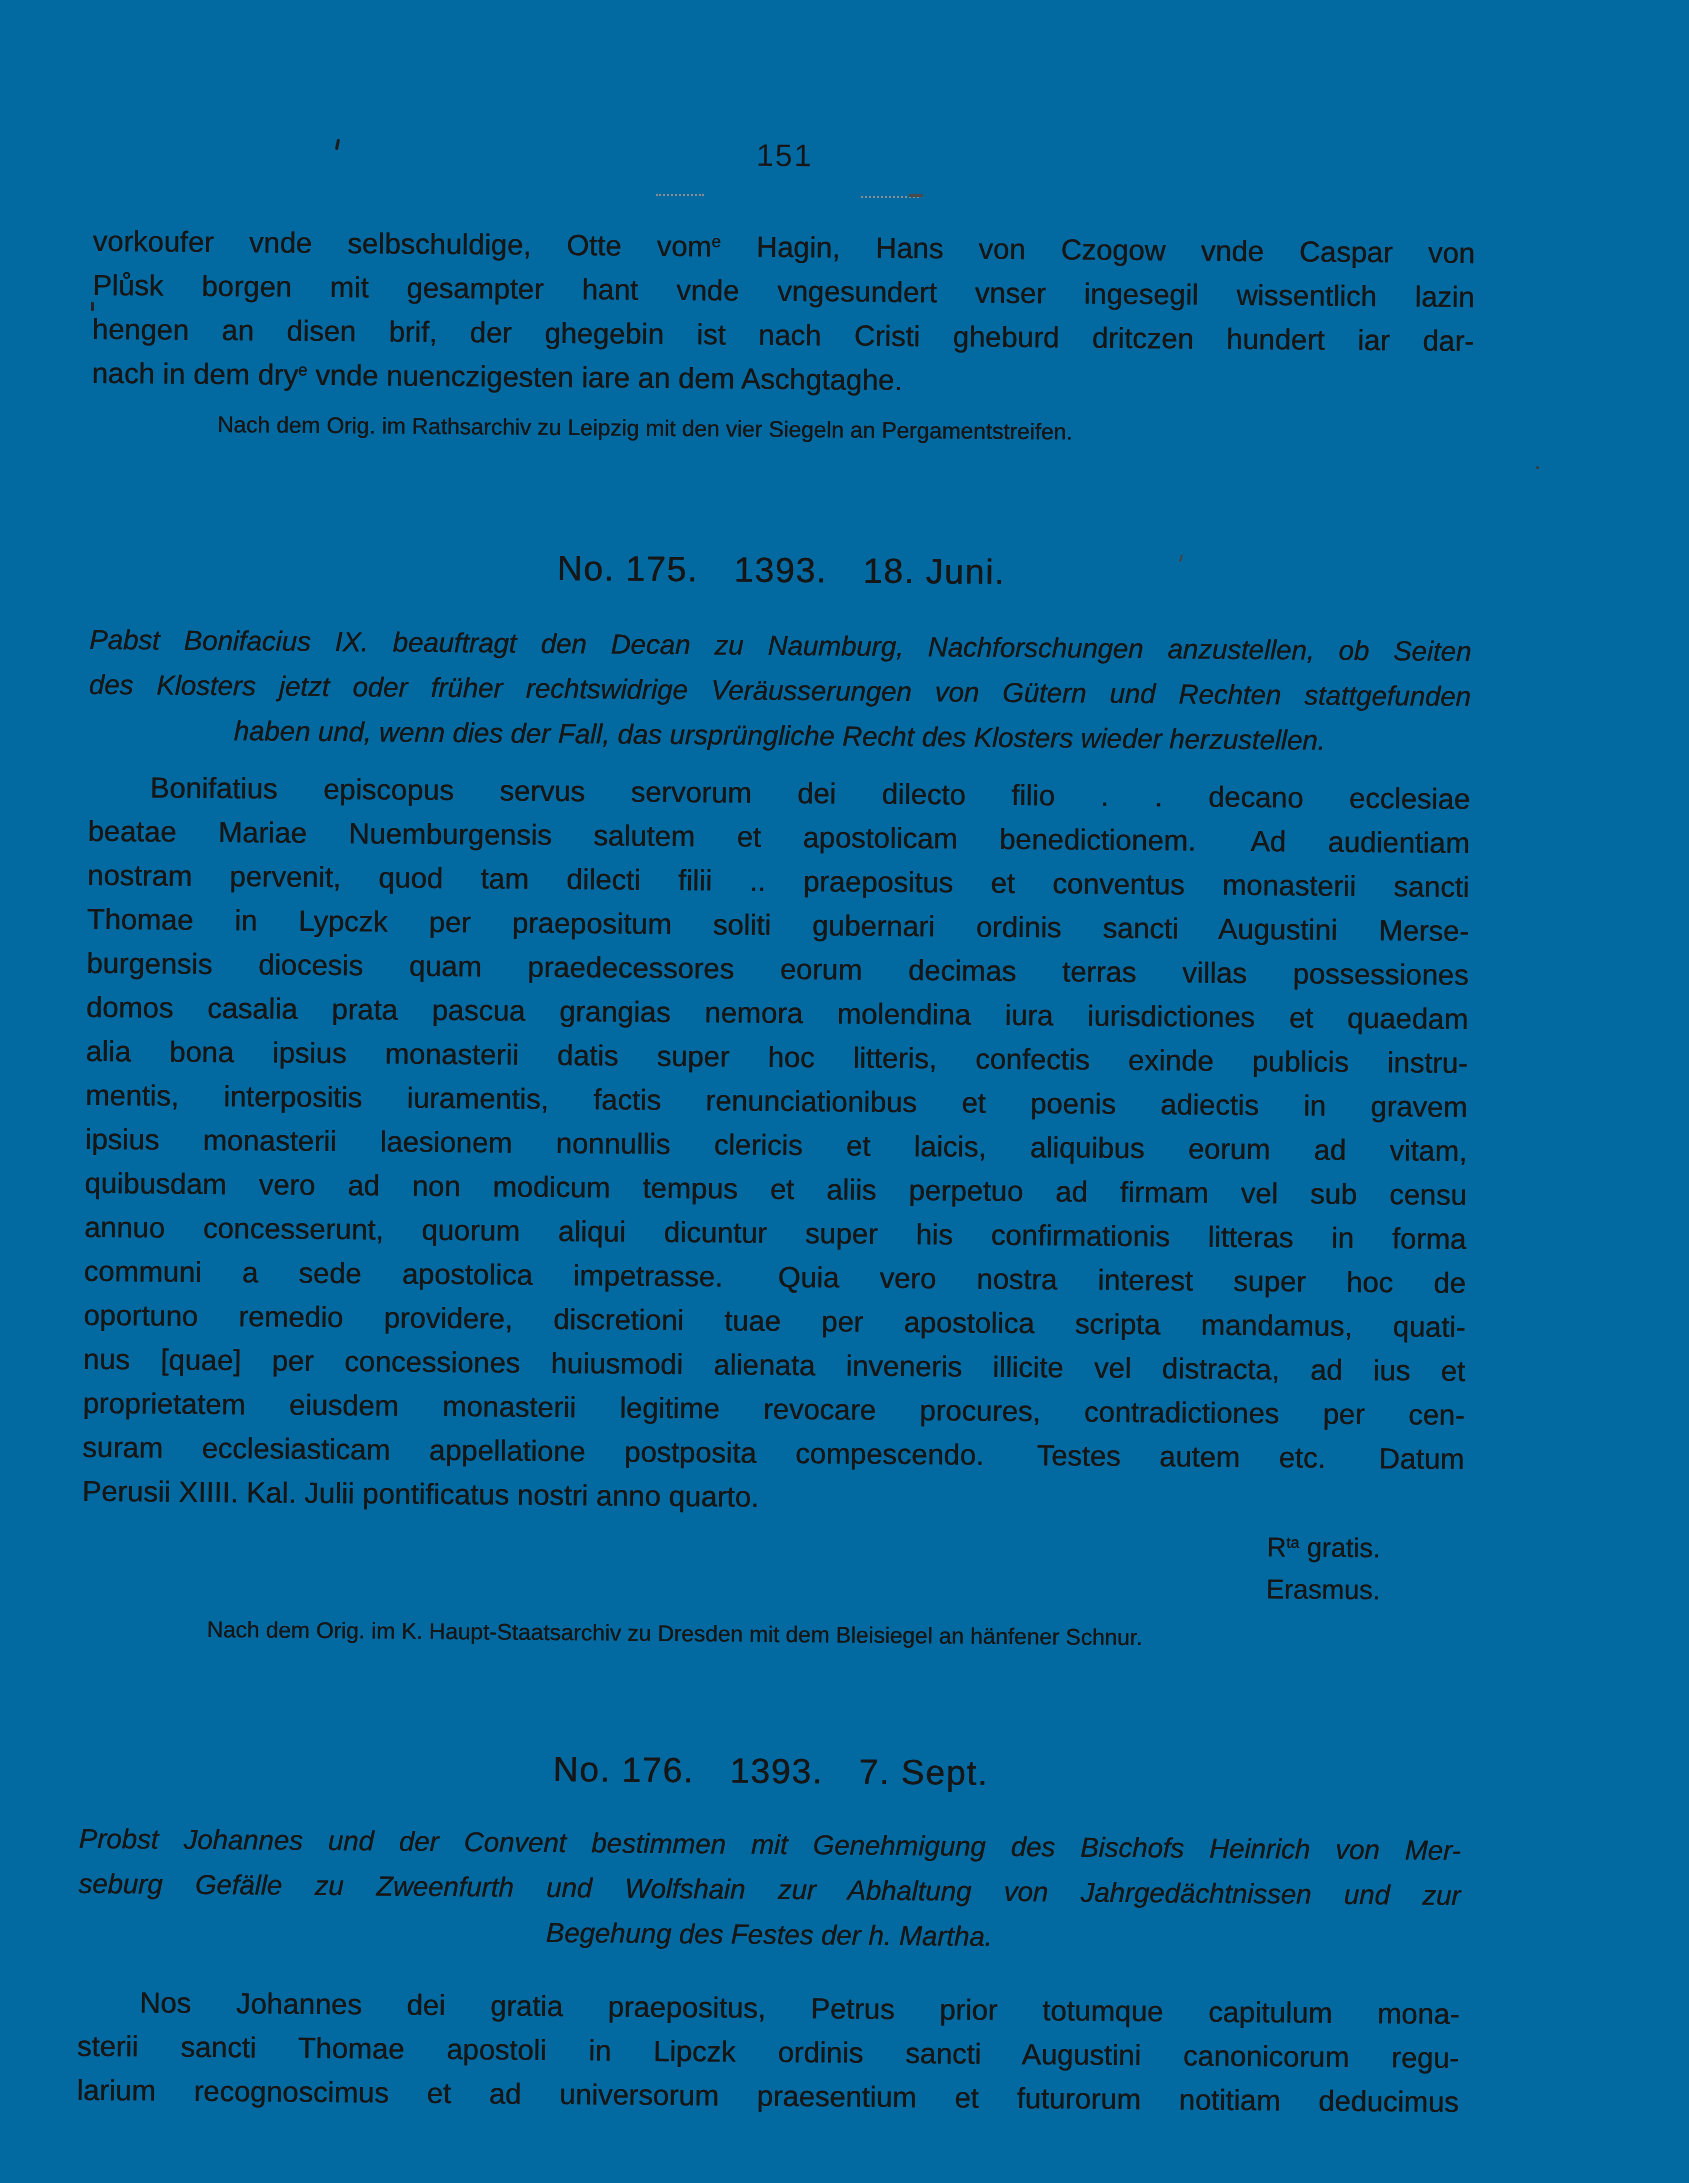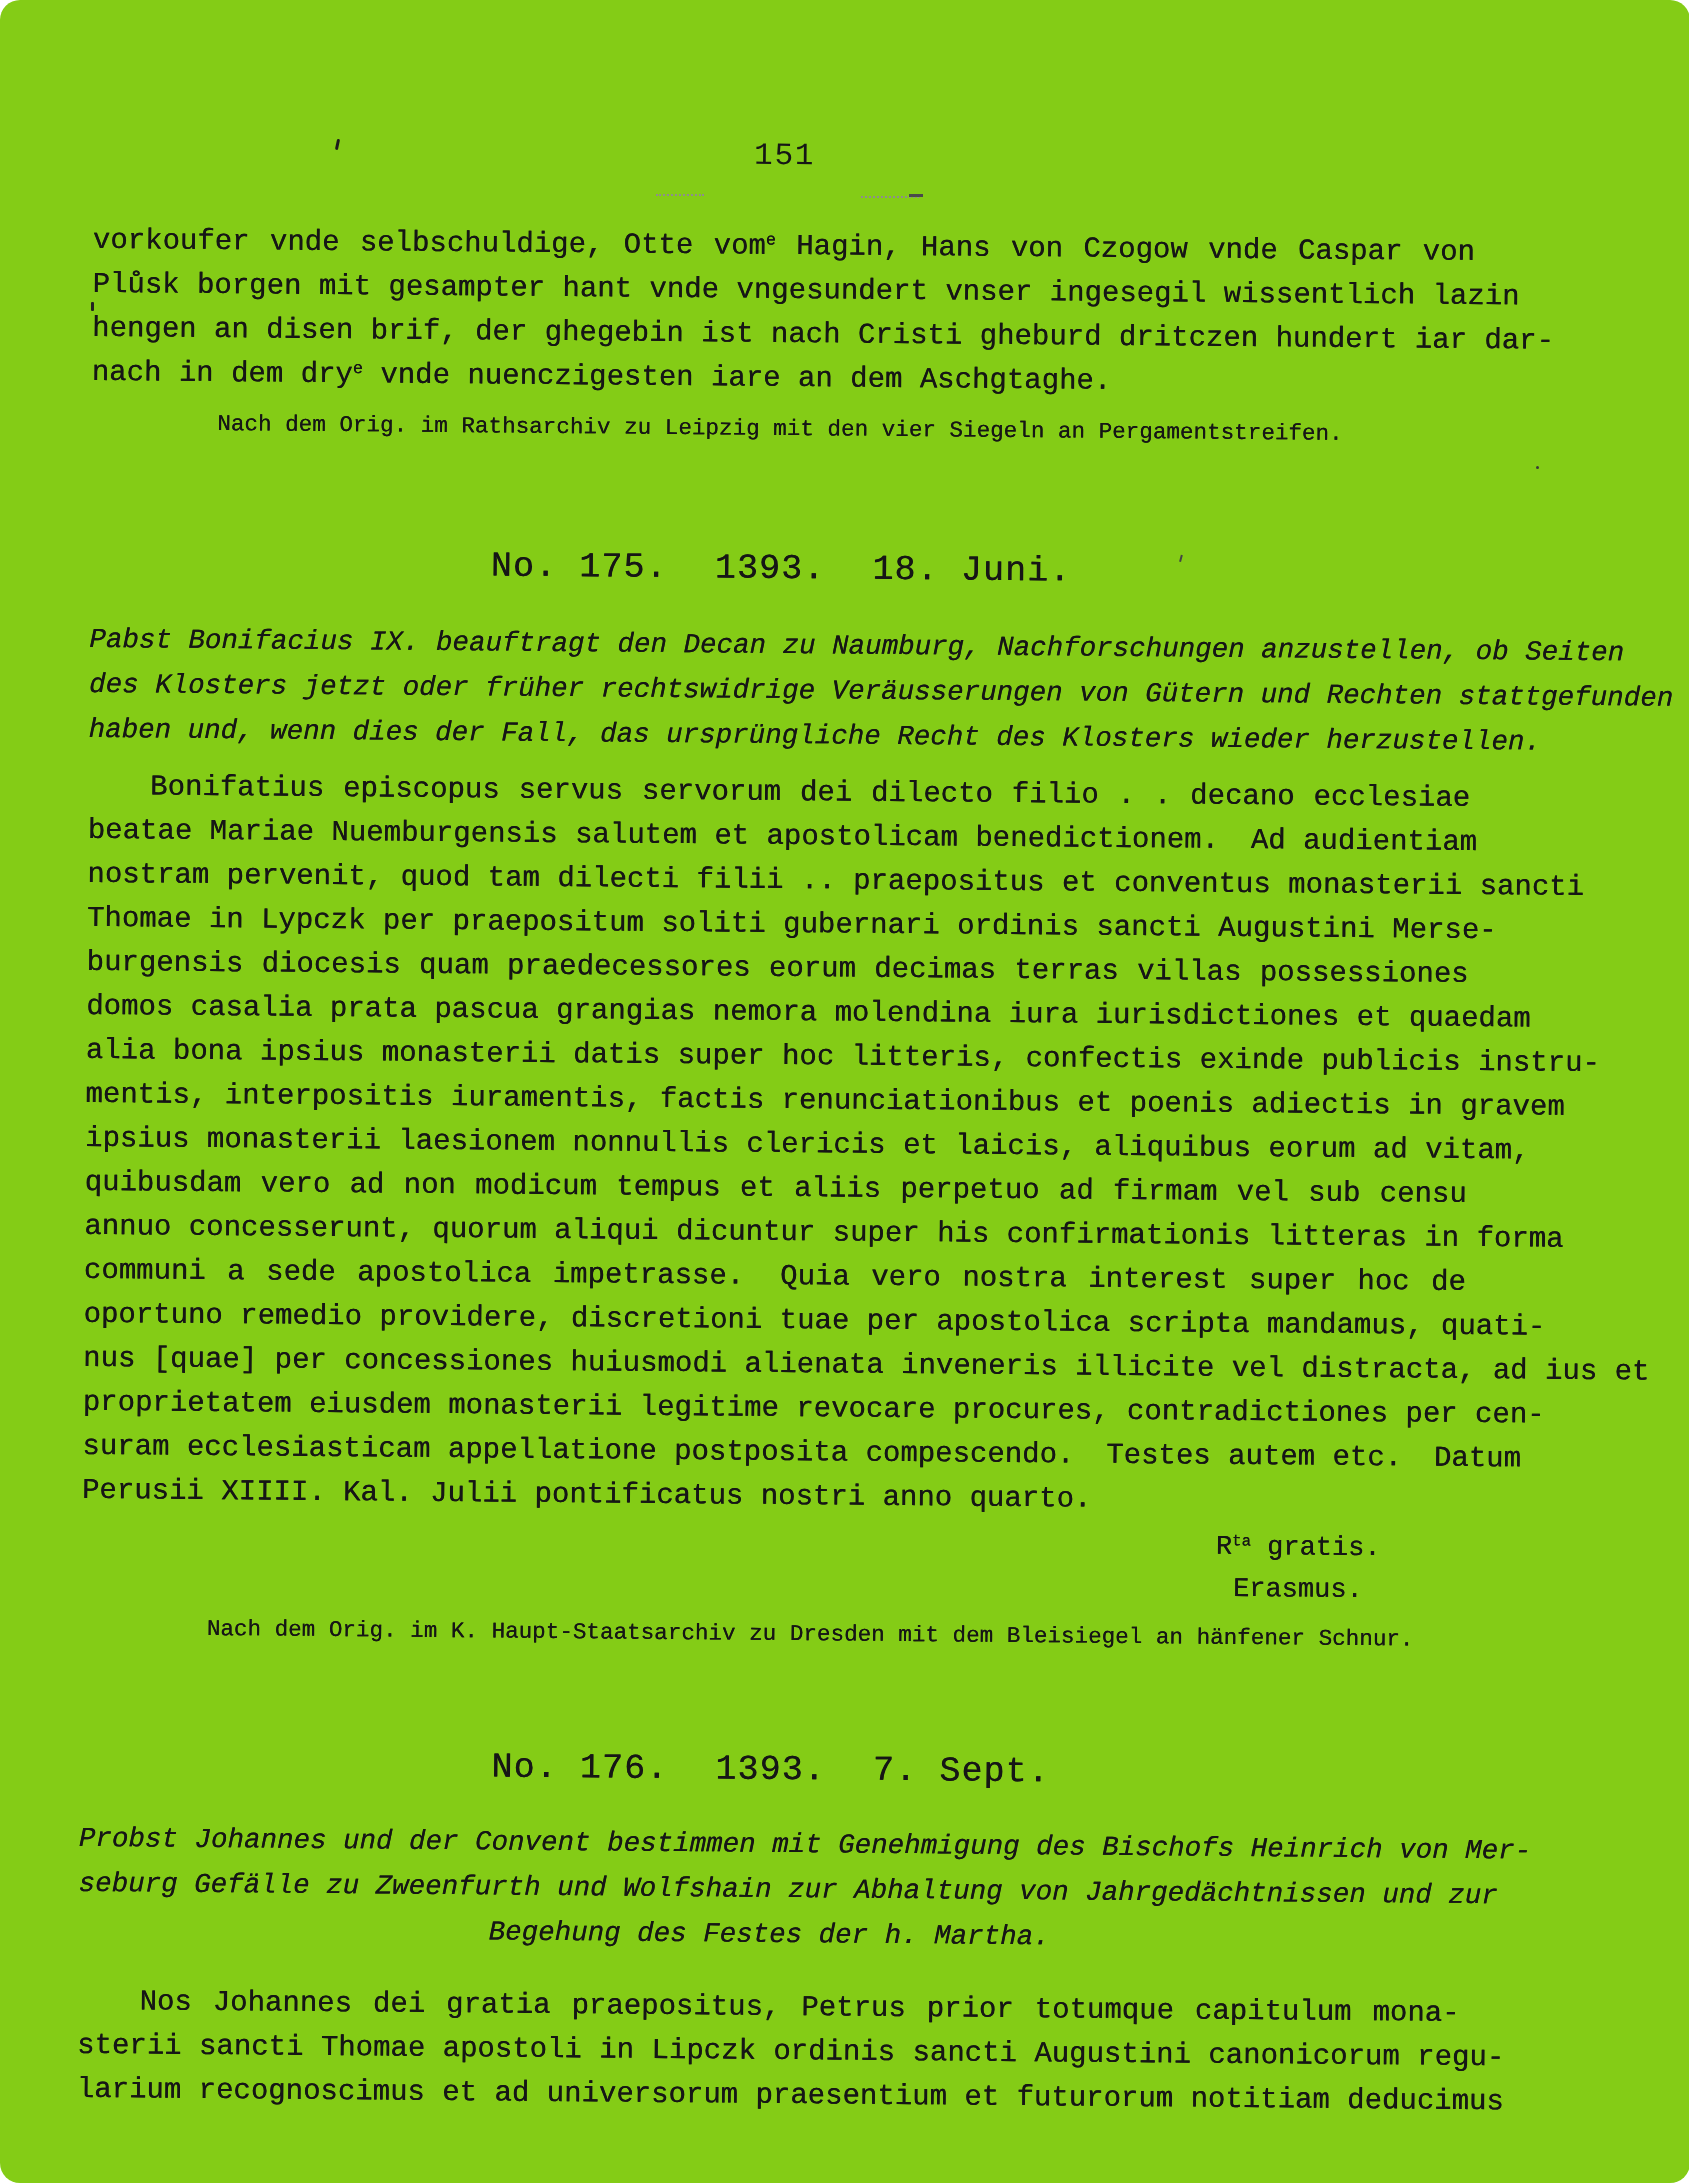--- a/index.html
+++ b/index.html
@@ -1,23 +1,22 @@
 <!DOCTYPE html>
 <html style="font-size:8.8px"><head>
 <meta charset="utf-8">
 <style>
   html, body { margin: 0; padding: 0; background: #ffffff; }
   .sheet {
     position: relative;
     width: 1690px; height: 2183px;
-    background: #84cc16;
+    background: #0369a1;
     overflow: hidden;
     color: #161616;
-    font-family: Liberation Mono, monospace;
-    border-radius: 20px;
+    font-family: Liberation Sans, sans-serif;
   }
   .content {
     position: absolute; left: 95px; top: 0; width: 1382px;
     transform: rotate(0.5deg);
     transform-origin: 50% 0;
   }
   .pageno {
     padding-top: 139px;
     font-size: 31px; line-height: 34px;
     text-align: center; letter-spacing: 1.7px;

